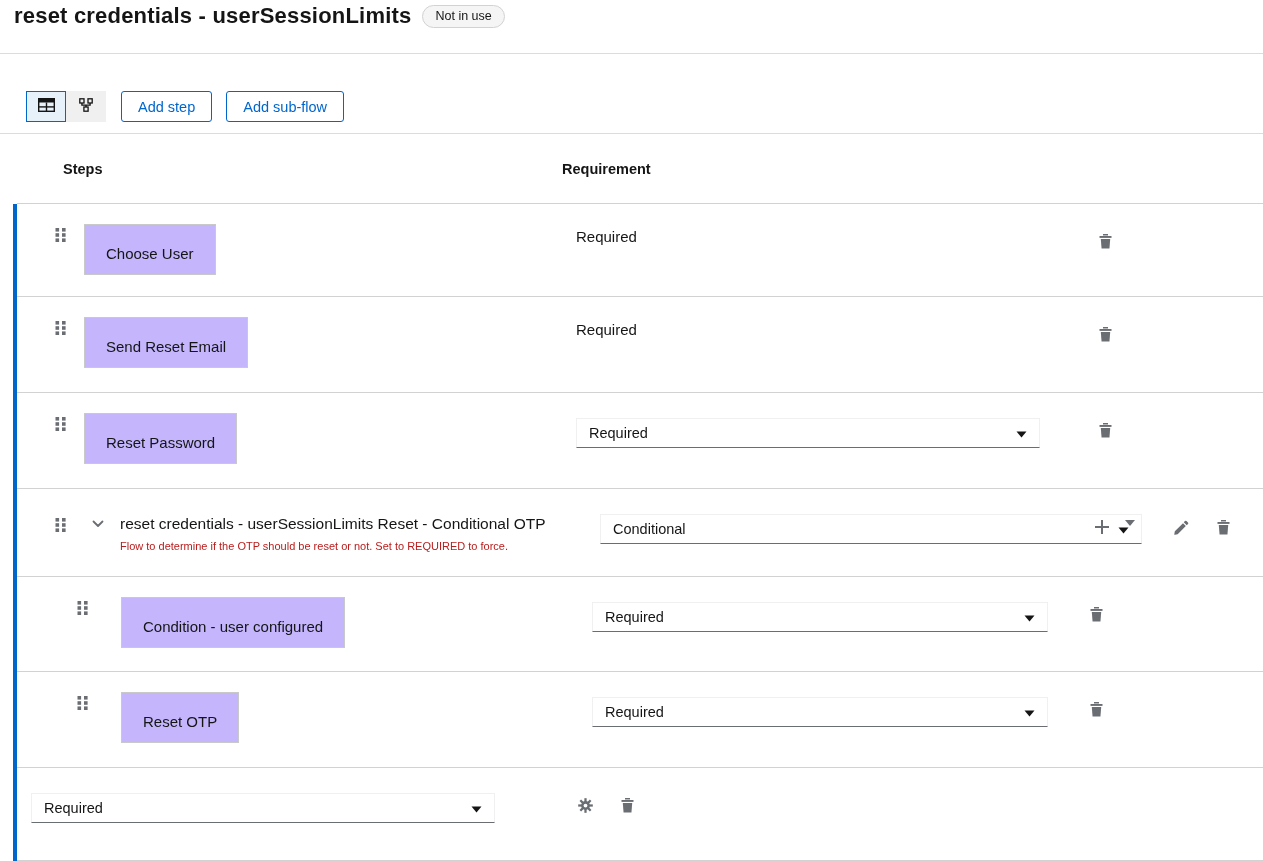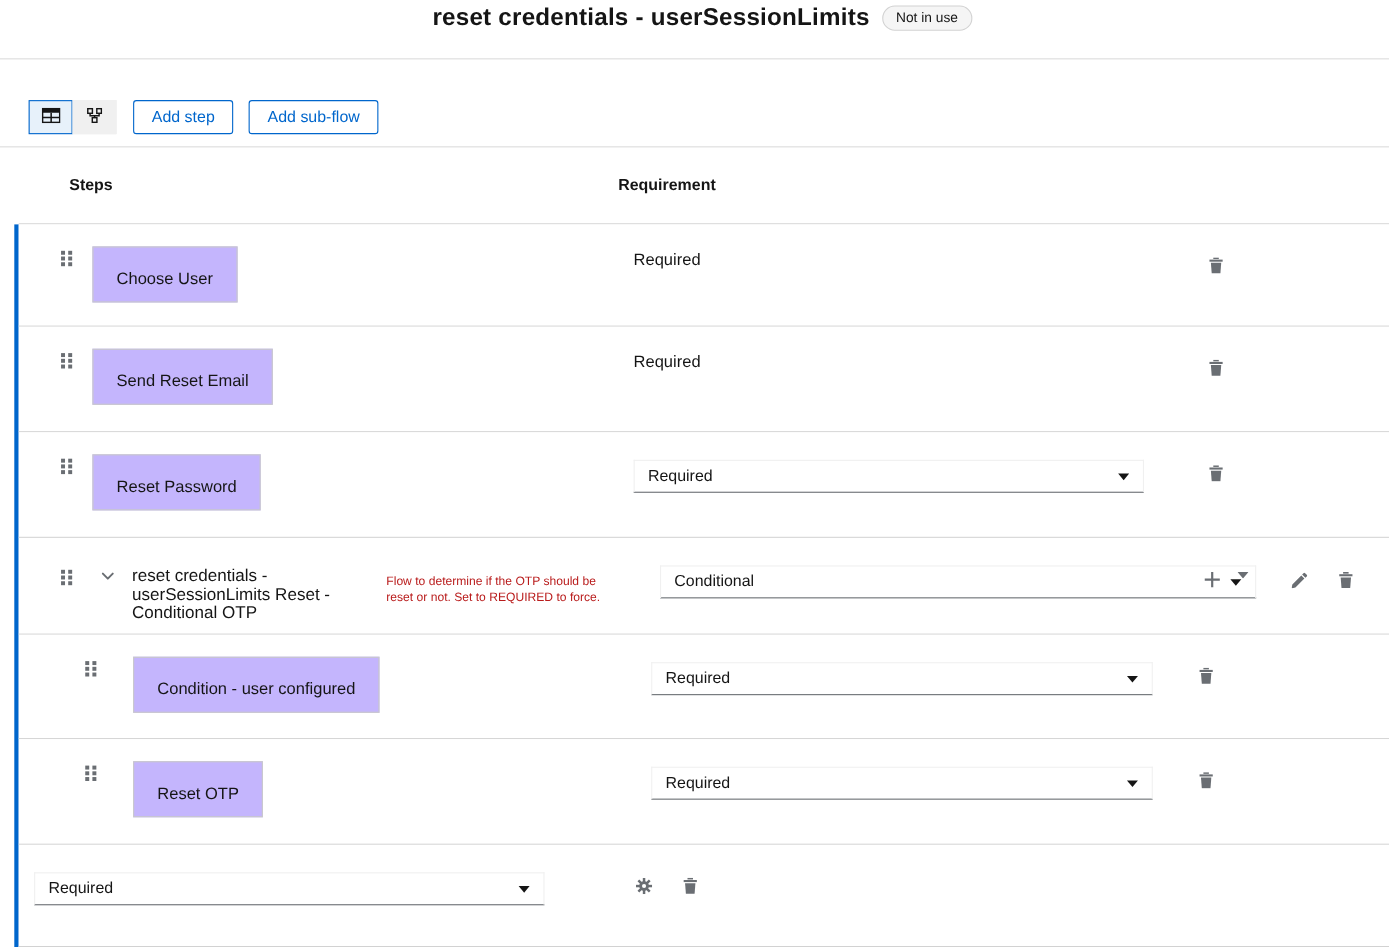--- a/index.html
+++ b/index.html
@@ -8,21 +8,20 @@
     width:1263px; height:861px; overflow:hidden;
     background:#ffffff; color:#151515;
     font-family:"Liberation Sans", sans-serif;
   }
 
   
   .title-bar {
     height:54px; border-bottom:1px solid #dcdcdc;
     display:flex; align-items:flex-start; gap:11px;
     padding:3px 0 0 14px;
-    justify-content:center;
   }
   .page-title { margin:0; font-size:22px; font-weight:600; line-height:26px; letter-spacing:0.2px; }
   .status-badge {
     margin-top:2px; padding:3px 12px 4px;
     border:1px solid #d2d2d2; border-radius:12px;
     background:#f5f5f5; font-size:12.5px; color:#151515; white-space:nowrap;
   }
 
   
   .toolbar {
@@ -64,21 +63,21 @@
   .step-box {
     margin-left:17px; height:51px; padding:8px 21px 0;
     border:1px solid #c9c9c9; background:#c4b5fd;
     display:flex; align-items:center; font-size:15px; white-space:nowrap; cursor:pointer;
   }
   .indent .step-box { margin-left:32px; }
 
   .subflow .cell-steps { padding-top:26px; }
   .subflow .grip { margin-top:2px; }
   .expand-toggle { margin:5px 0 0 25px; background:none; border:0; padding:0; cursor:pointer; line-height:0; flex:0 0 auto; }
-  .subflow-text { margin-left:16px; display:flex; flex-direction:row; }
+  .subflow-text { margin-left:16px; display:flex; flex-direction:column; }
   .subflow-title { font-size:15.5px; line-height:17px; }
   .subflow-desc { margin-top:7px; font-size:11px; line-height:14px; color:#b91c1c; }
 
   .cell-req { display:block; }
   .req-text { display:inline-block; margin:24px 0 0 14px; font-size:15px; }
   .select {
     margin:25px 0 0 14px; width:464px; height:30px;
     border:1px solid #f0f0f0; border-bottom:1px solid #6a6e73;
     background:#fff; display:flex; align-items:center; justify-content:space-between;
     padding:0 12px; font-size:14.5px; cursor:pointer;

